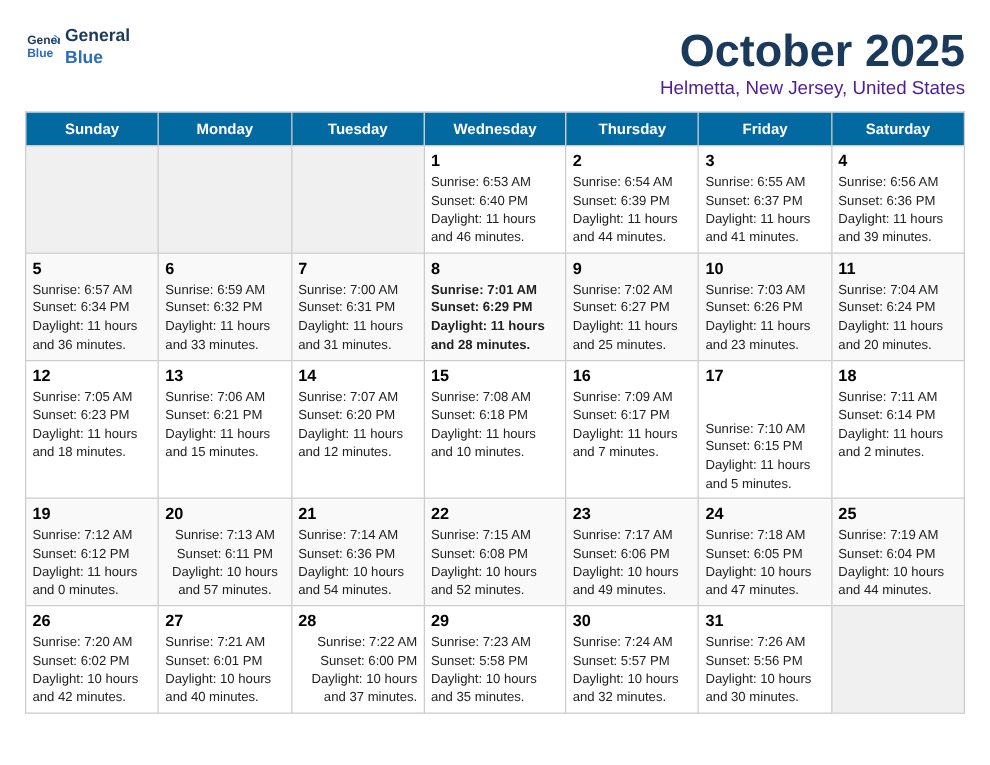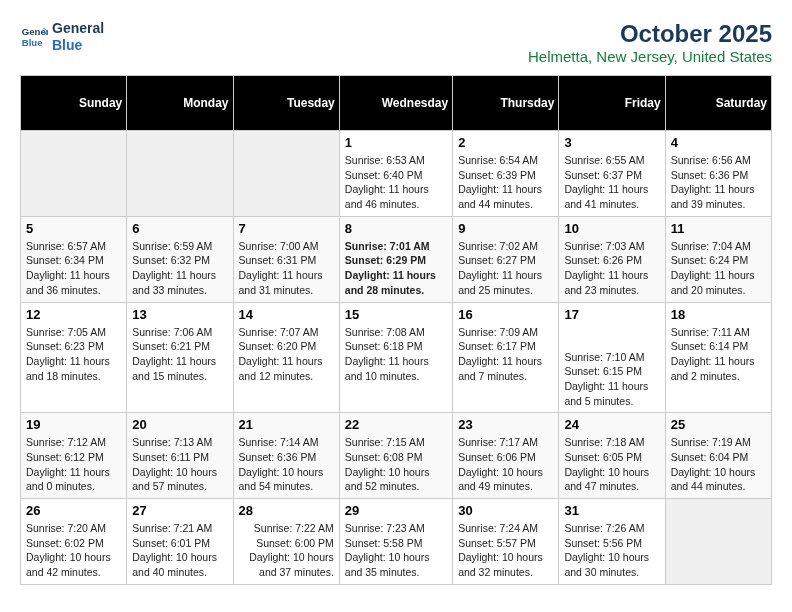--- a/index.html
+++ b/index.html
@@ -28,38 +28,38 @@
       line-height: 1.2;
     }
     .logo-icon {
       width: 28px;
       height: 28px;
     }
     .title-area {
       text-align: right;
     }
     .month-title {
-      font-size: 24px;
+      font-size: 36px;
       font-weight: bold;
       color: #1a3a5c;
     }
     .location {
       font-size: 15px;
-      color: #15803d;
+      color: #4c1d95;
     }
     table {
       width: 100%;
       border-collapse: collapse;
       font-size: 11px;
     }
     thead tr th {
-      background-color: #000000;
+      background-color: #0369a1;
       color: #fff;
-      padding: 20px 4px;
-      text-align: right;
+      padding: 6px 4px;
+      text-align: center;
       font-size: 12px;
       border: 1px solid #ccc;
     }
     tbody tr td {
       border: 1px solid #ccc;
       vertical-align: top;
       padding: 4px 5px;
       height: 80px;
       background: #fff;
     }
@@ -253,21 +253,21 @@
       <tr>
         <td>
           <div class="day-num">19</div>
           <div class="day-info" style="white-space: pre-line;">Sunrise: 7:12 AM
 Sunset: 6:12 PM
 Daylight: 11 hours
 and 0 minutes.</div>
         </td>
         <td>
           <div class="day-num">20</div>
-          <div class="day-info" style="white-space: pre-line;">Sunrise: 7:13 AM
+          <div class="day-info" style="white-space: pre-line; text-align: center;">Sunrise: 7:13 AM
 Sunset: 6:11 PM
 Daylight: 10 hours
 and 57 minutes.</div>
         </td>
         <td>
           <div class="day-num">21</div>
           <div class="day-info" style="white-space: pre-line;">Sunrise: 7:14 AM
 Sunset: 6:36 PM
 Daylight: 10 hours
 and 54 minutes.</div>

